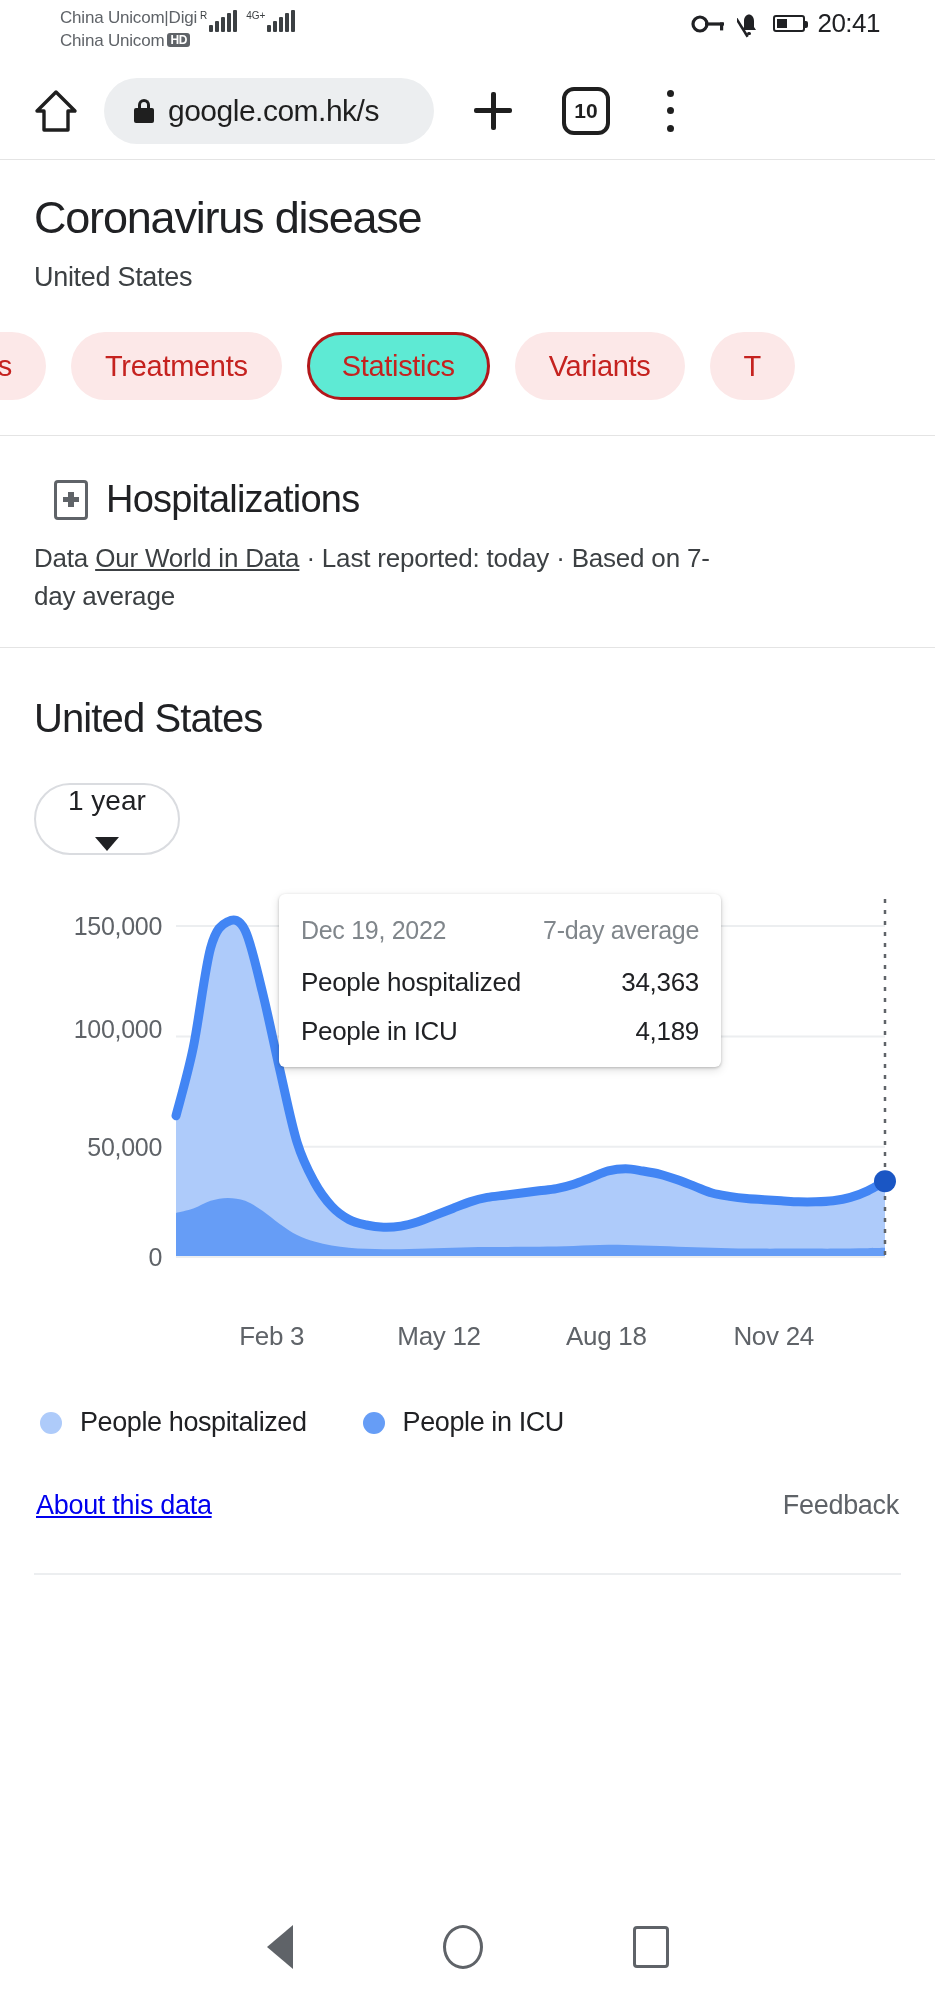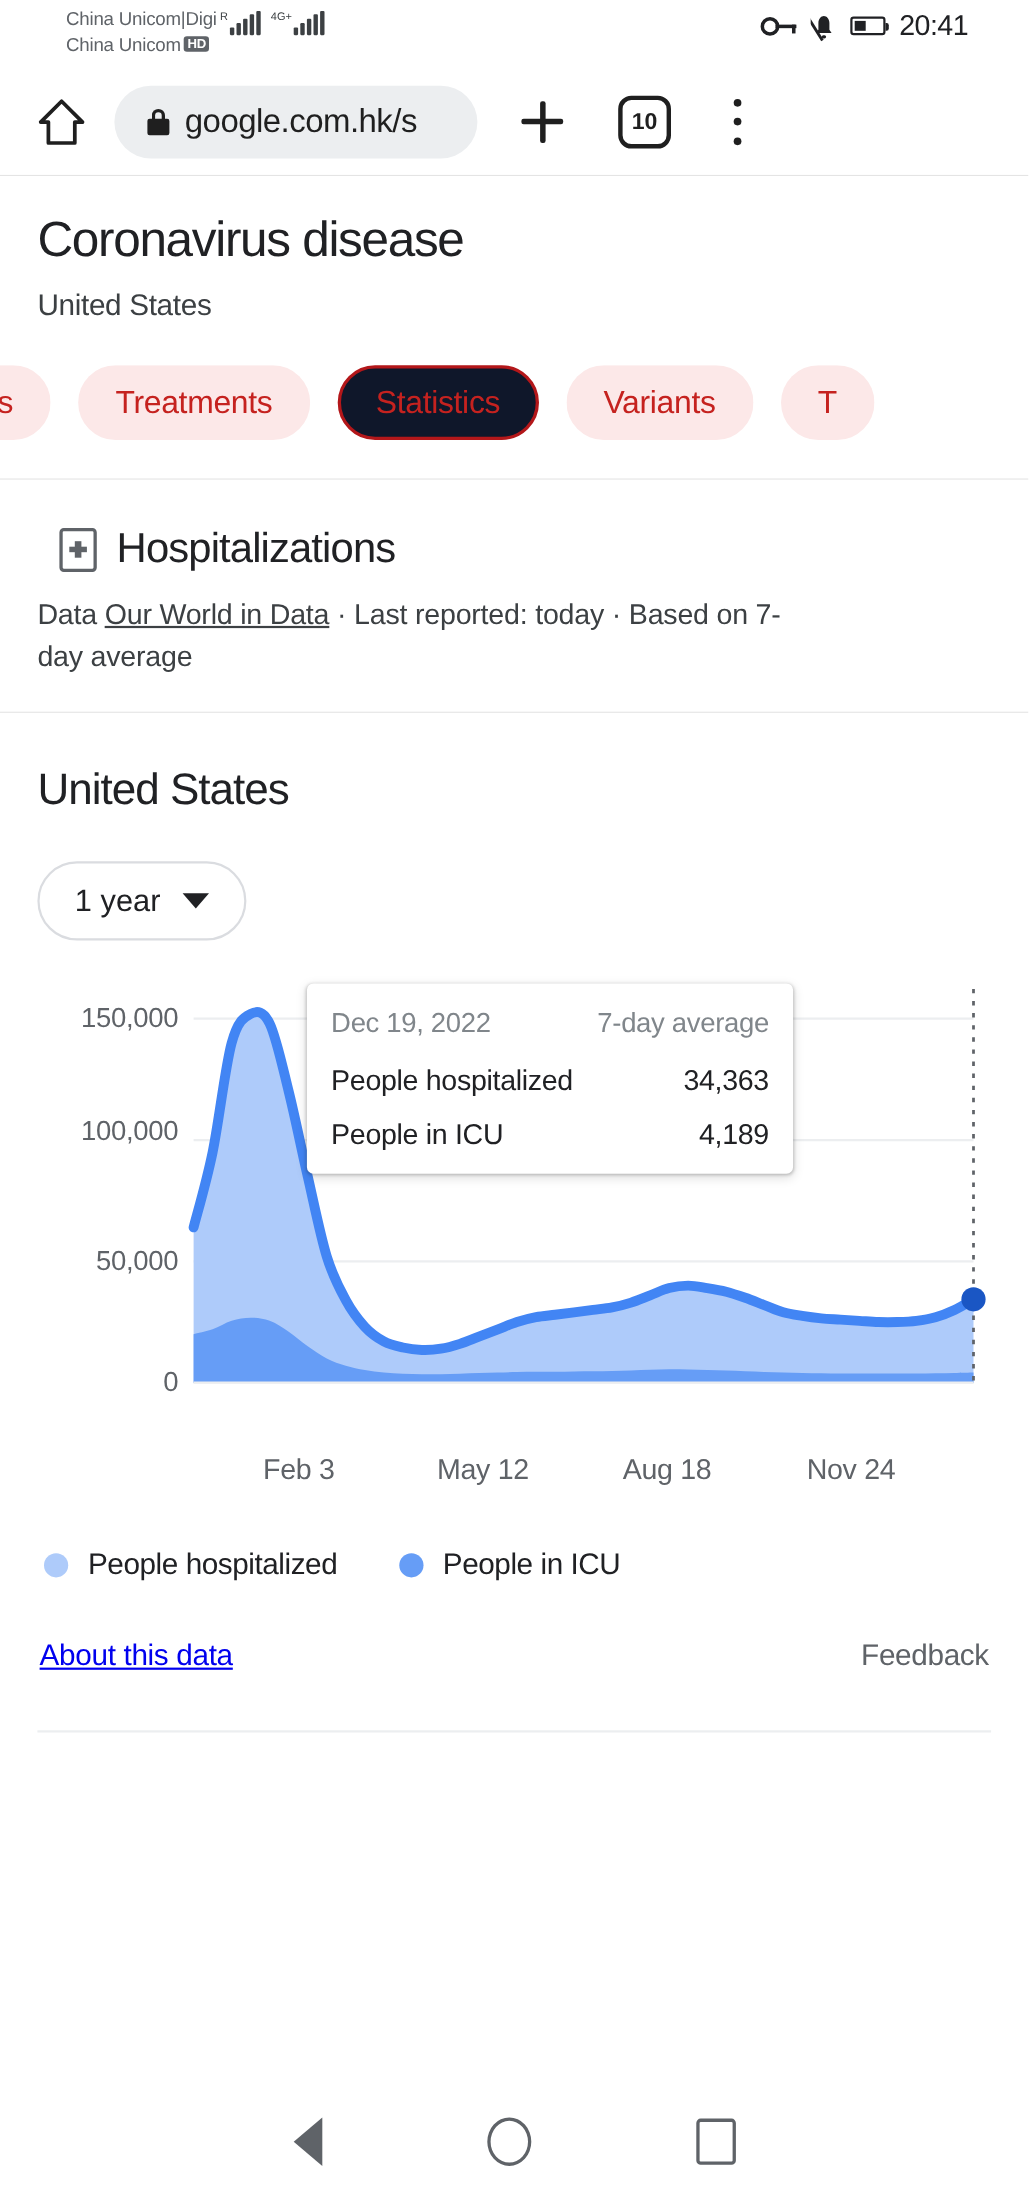--- a/index.html
+++ b/index.html
@@ -161,21 +161,21 @@
     color: #c5221f;
     font-size: 29px;
     display: flex; align-items:center; justify-content:center;
     padding: 0 32px;
     letter-spacing: -0.3px;
     border: 2px solid transparent;
   }
   .chip.partial-left { margin-left: -52px; }
   .chip.selected {
     border: 3px solid #b3171a;
-    background: #0f172a;
+    background: #5eead4;
   }
   .chiprow-wrap { border-bottom: 1px solid #e4e4e4; padding-bottom: 30px; }
 
   
   .sect {
     padding: 42px 34px 0 34px;
   }
   .sect-title-row { display:flex; align-items:center; gap: 18px; padding-left: 20px; }
   .hosp-icon {
     width: 34px; height: 40px;
@@ -205,21 +205,21 @@
   .chart-area { padding: 0 34px; position: relative; }
   .chart-country {
     margin-top: 48px;
     font-size: 40px; color: #202124; letter-spacing: -0.9px;
   }
   .range-btn {
     margin-top: 42px;
     display: inline-flex; align-items:center; gap:20px;
     height: 72px; padding: 0 32px;
     border: 2px solid #dadce0; border-radius: 36px;
-    font-size: 28px; color: #202124;
+    font-size: 28px; color: #202124; flex-direction: column;
   }
   .caret {
     width:0;height:0;border-left:12px solid transparent;border-right:12px solid transparent;
     border-top:14px solid #202124;
   }
 
   .plot-wrap {
     position: relative;
     margin-top: 38px;
     width: 867px; height: 420px;

